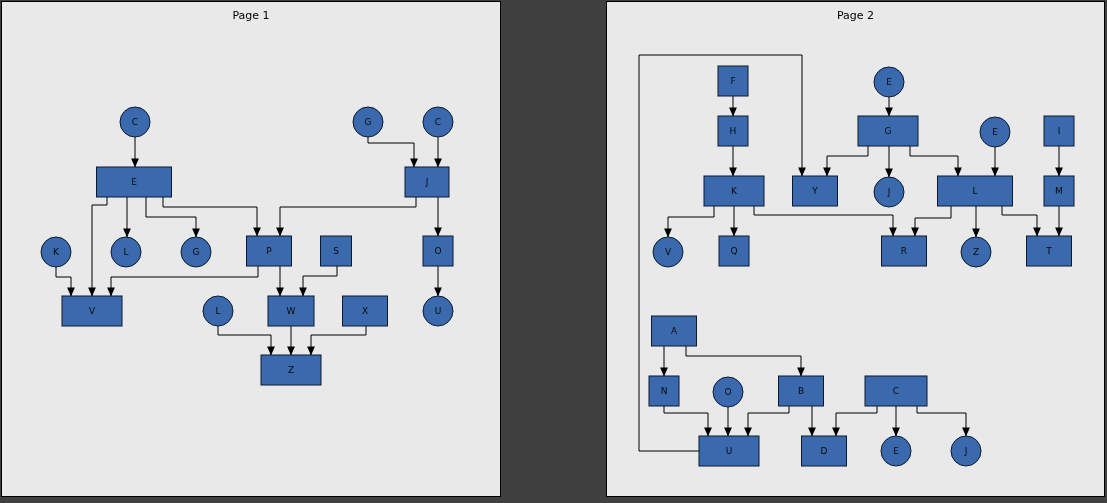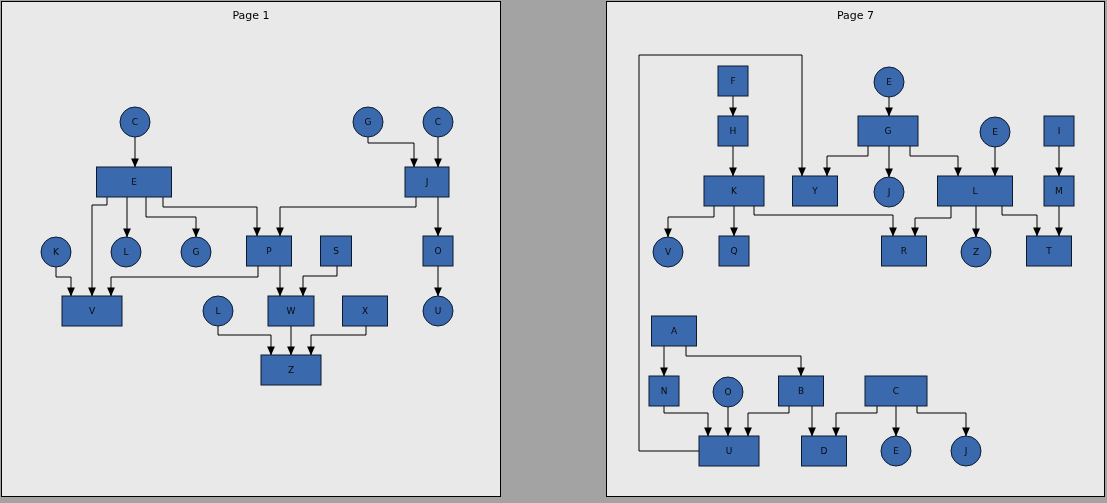--- a/index.html
+++ b/index.html
@@ -3,21 +3,21 @@
 <meta charset="utf-8">
 <style>
   html, body { margin: 0; padding: 0; }
   body {
     width: 1107px; height: 503px;
     background: #000000;
     position: relative;
     overflow: hidden;
     font-family: "DejaVu Sans", "Liberation Sans", sans-serif;
   }
-  .canvas { position: absolute; left: 0; top: 0; width: 1107px; height: 503px; background: #a3a3a3; }
+  .canvas { position: absolute; left: 0; top: 0; width: 1107px; height: 503px; background: #404040; }
   .page {
     position: absolute;
     top: 1px;
     height: 494px;
     background: #e9e9e9;
     border: 1px solid #000;
   }
   .page-one { left: 1px; width: 498px; }
   .page-two { left: 606px; width: 497px; }
   .page-title {
@@ -140,21 +140,21 @@
           <text x="436" y="312.2" fill="#0a0a0a">U</text>
         </g>
         <g>
           <rect x="259" y="353" width="60" height="30" fill="#3a69ad" stroke="#0d1a2e" stroke-width="1"></rect>
           <text x="289" y="371.2" fill="#0a0a0a">Z</text>
         </g>
       </svg>
   </div>
 
   <div class="page page-two">
-    <div class="page-title">Page 7</div>
+    <div class="page-title">Page 2</div>
     <svg class="diagram">
         <polyline points="126,94 126,114" fill="none" stroke="#000000" stroke-width="1" marker-end="url(#arrowhead)"></polyline>
         <polyline points="126,144 126,174" fill="none" stroke="#000000" stroke-width="1" marker-end="url(#arrowhead)"></polyline>
         <polyline points="282,95 282,114" fill="none" stroke="#000000" stroke-width="1" marker-end="url(#arrowhead)"></polyline>
         <polyline points="261,144 261,154 220,154 220,174" fill="none" stroke="#000000" stroke-width="1" marker-end="url(#arrowhead)"></polyline>
         <polyline points="282,144 282,175" fill="none" stroke="#000000" stroke-width="1" marker-end="url(#arrowhead)"></polyline>
         <polyline points="303,144 303,154 351,154 351,174" fill="none" stroke="#000000" stroke-width="1" marker-end="url(#arrowhead)"></polyline>
         <polyline points="388,145 388,174" fill="none" stroke="#000000" stroke-width="1" marker-end="url(#arrowhead)"></polyline>
         <polyline points="452,144 452,174" fill="none" stroke="#000000" stroke-width="1" marker-end="url(#arrowhead)"></polyline>
         <polyline points="107,204 107,215 61,215 61,235" fill="none" stroke="#000000" stroke-width="1" marker-end="url(#arrowhead)"></polyline>

